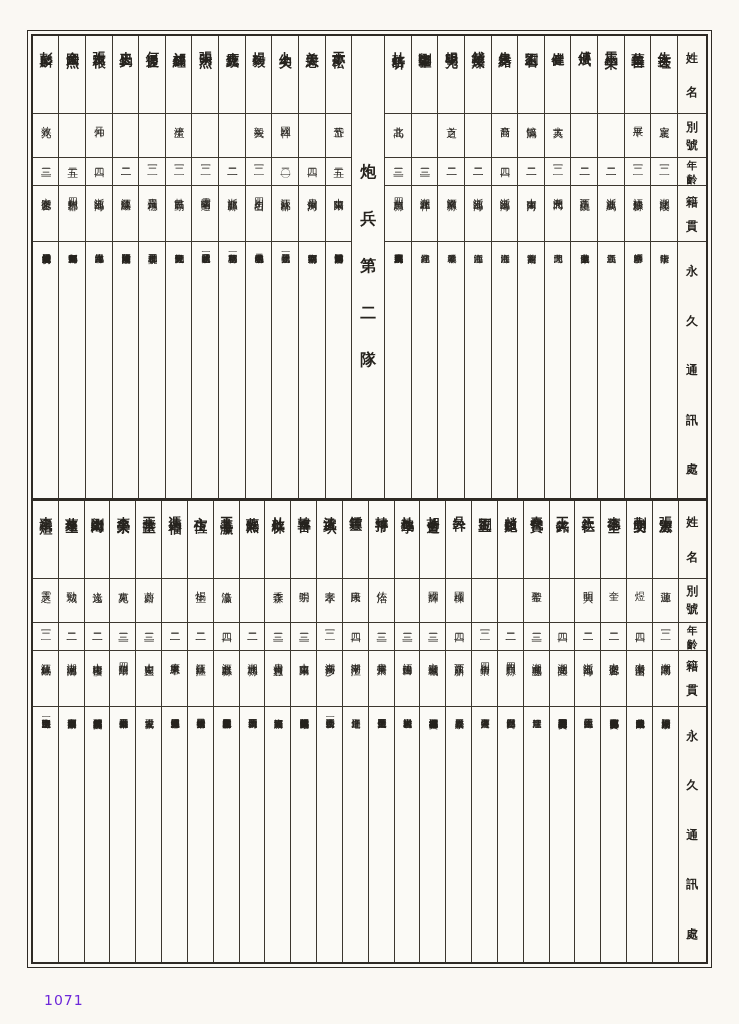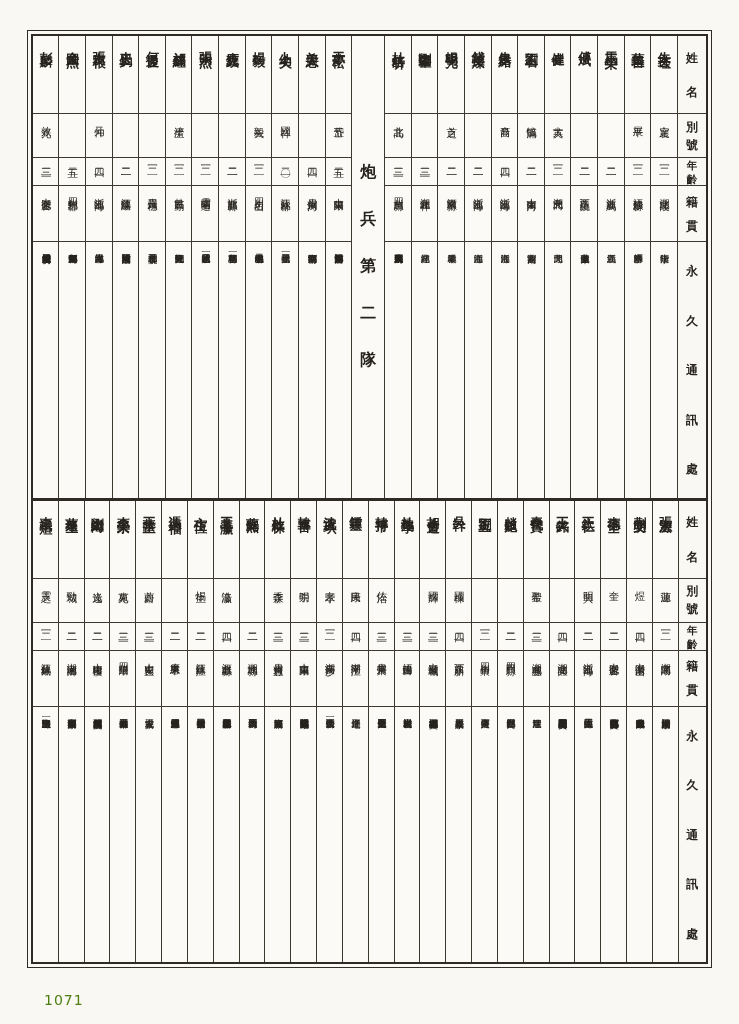--- a/index.html
+++ b/index.html
@@ -71,21 +71,21 @@
   .cell.age.hdr { font-size:10.5px; padding:1px 0; }
   .title-cell {
     flex:1 1 0;
     display:flex; flex-direction:column; justify-content:center; align-items:center;
     gap:26px;
     font-size:16px; font-weight:bold;
   }
   .page-number {
     position:absolute; left:44px; bottom:16px;
     font-family:"DejaVu Sans", sans-serif;
-    font-size:14px; letter-spacing:1px; color:#4d7c0f;
+    font-size:14px; letter-spacing:1px; color:#6d28d9;
   }
 </style>
 </head>
 <body>
 
 <div class="page">
   <div class="frame">
     <div class="frame-inner">
       <div class="band">
           <div class="col header-col">

